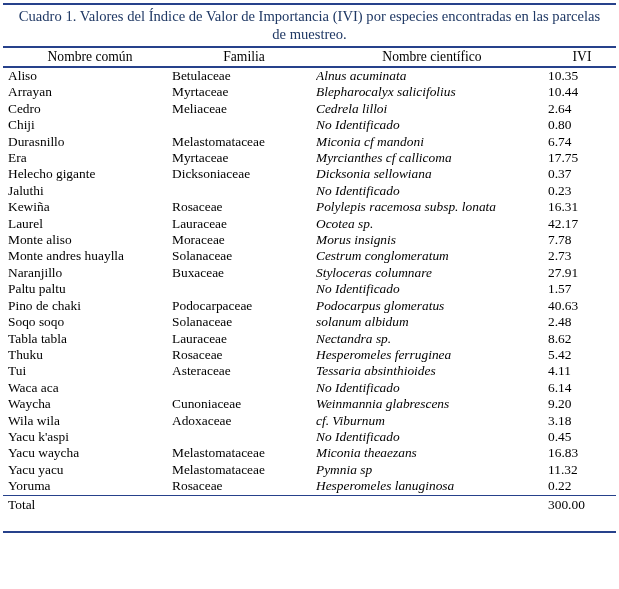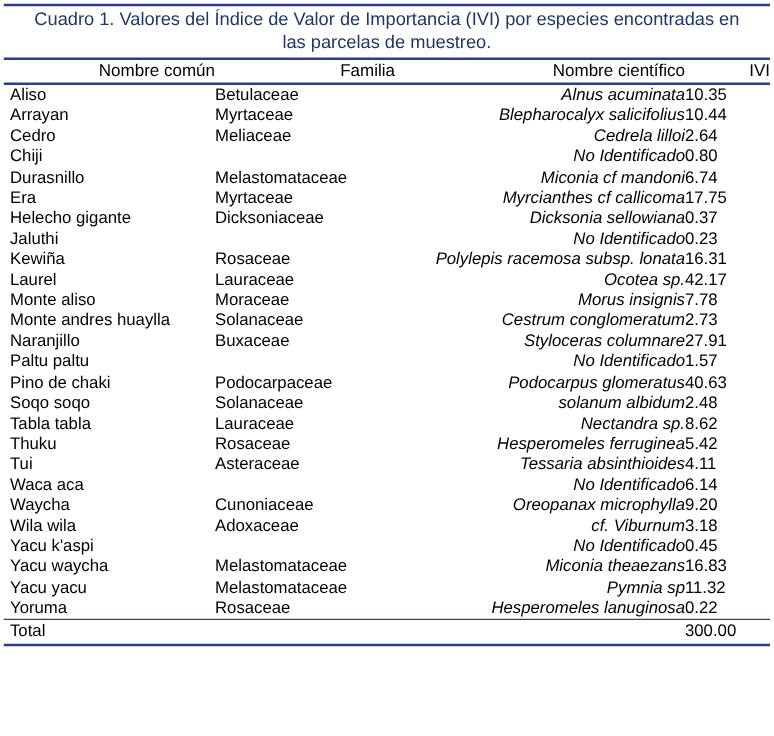--- a/index.html
+++ b/index.html
@@ -7,21 +7,21 @@
     --caption: #1f3864;
     --text: #000000;
     --bg: #ffffff;
   }
   * { margin: 0; padding: 0; box-sizing: border-box; }
   html, body { background: #fff; }
   .page {
     width: 619px;
     height: 589px;
     background: var(--bg);
-    font-family: Liberation Sans, sans-serif;
+    font-family: Liberation Serif, serif;
     color: var(--text);
     padding: 3px 3px 0 3px;
     overflow: hidden;
   }
   .rule-top {
     border-top: 2px solid var(--rule);
     width: 100%;
     height: 0;
   }
   .caption {
@@ -35,46 +35,46 @@
     width: 100%;
     border-collapse: collapse;
     table-layout: fixed;
   }
   table.ivi col.c1 { width: 169px; }
   table.ivi col.c2 { width: 144px; }
   table.ivi col.c3 { width: 232px; }
   table.ivi col.c4 { width: auto; }
   thead th {
     font-weight: normal;
-    text-align: right;
+    text-align: center;
     font-size: 13.6px;
     line-height: 15px;
     padding: 1px 0 2px 0;
     border-top: 2px solid var(--rule);
     border-bottom: 2px solid var(--rule);
     white-space: nowrap;
     overflow: hidden;
   }
   tbody td {
     font-size: 13.4px;
     line-height: 16.4px;
     height: 16.4px;
     padding: 0;
     white-space: nowrap;
     overflow: hidden;
     vertical-align: middle;
   }
   thead th:first-child,
   tbody td:first-child,
   tfoot td:first-child { padding-left: 5px; }
-  td.sci { font-style: italic; text-align: right; }
+  td.sci { font-style: italic; }
   tfoot td {
     font-size: 13.4px;
     line-height: 16px;
-    padding: 1px 0 2px 0;
+    padding: 1px 0 18px 0;
     border-top: 1.5px solid var(--rule);
     border-bottom: 2px solid var(--rule);
     white-space: nowrap;
   }
 </style>
 </head>
 <body>
 
 <div class="page">
   <div class="rule-top"></div>
@@ -211,21 +211,21 @@
         </tr>
         <tr>
           <td>Waca aca</td>
           <td></td>
           <td class="sci">No Identificado</td>
           <td>6.14</td>
         </tr>
         <tr>
           <td>Waycha</td>
           <td>Cunoniaceae</td>
-          <td class="sci">Oreopanax microphylla</td>
+          <td class="sci">Weinmannia glabrescens</td>
           <td>9.20</td>
         </tr>
         <tr>
           <td>Wila wila</td>
           <td>Adoxaceae</td>
           <td class="sci">cf. Viburnum</td>
           <td>3.18</td>
         </tr>
         <tr>
           <td>Yacu k'aspi</td>

